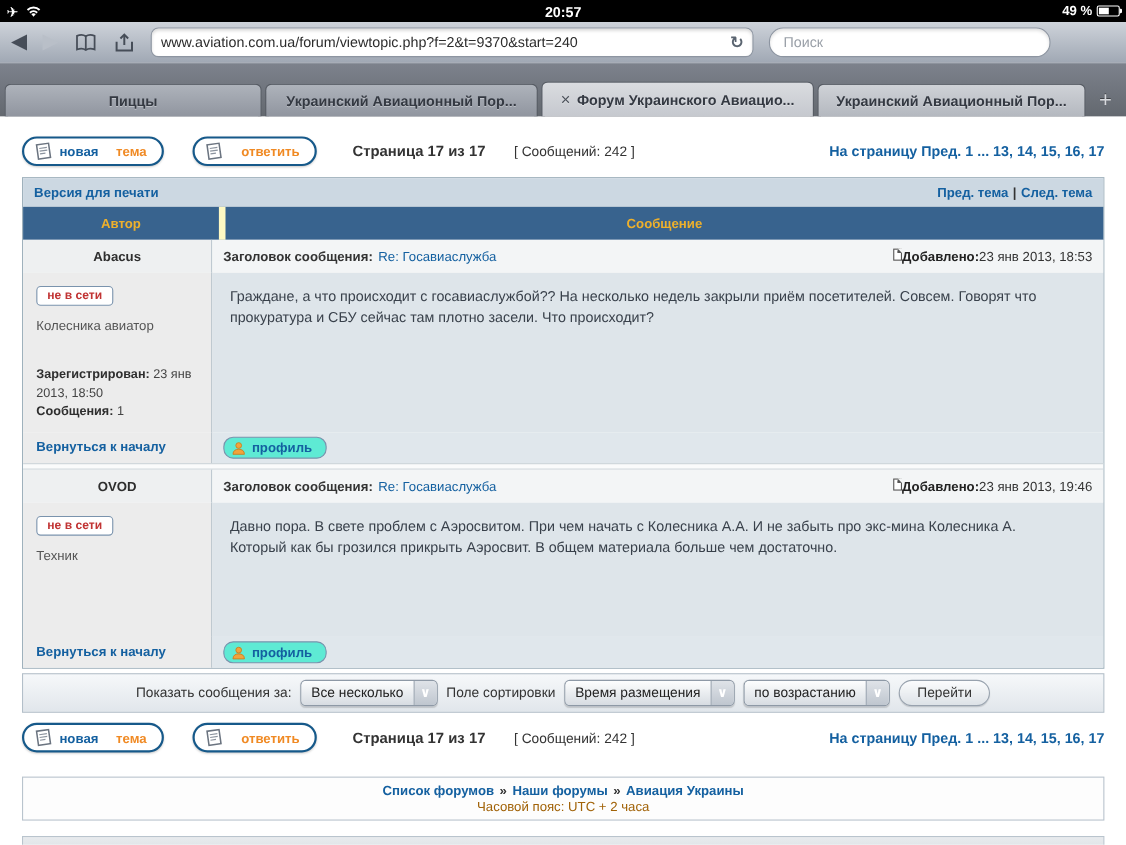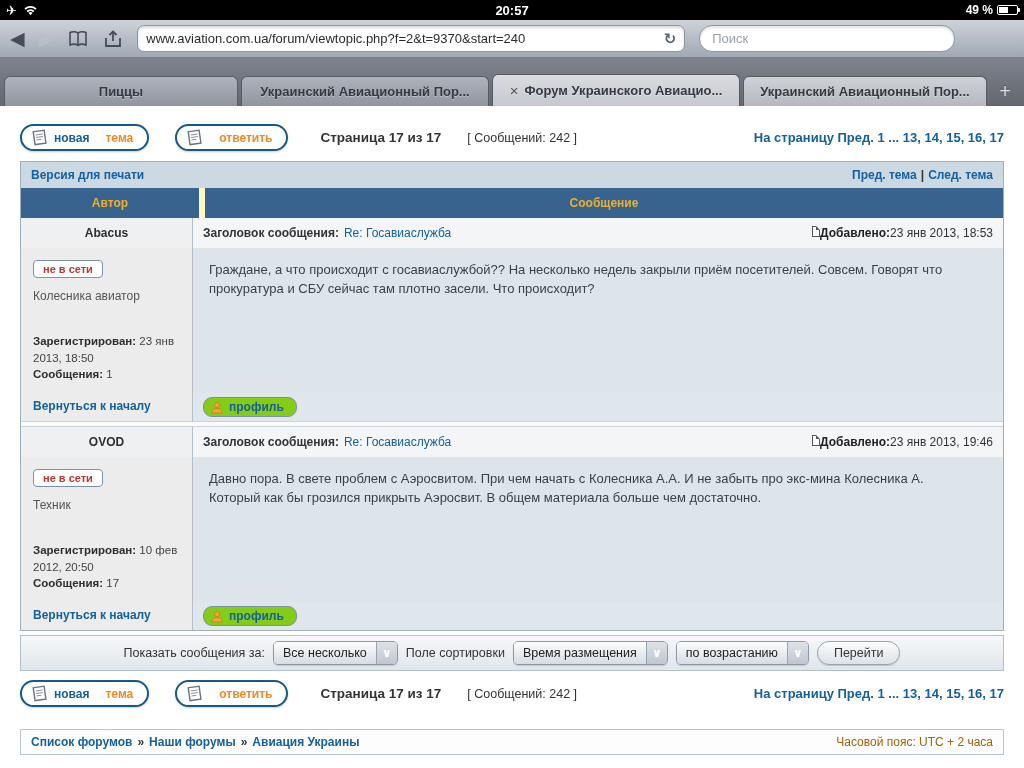--- a/index.html
+++ b/index.html
@@ -82,38 +82,38 @@
   .pbody .c1 { background:#ececec; padding:12px 8px 10px 12px; font-size:11.5px; color:#444; }
   .pbody .c2 { background:#dee5ea; padding:13px 16px; font-size:13px; color:#39414b; line-height:1.45; }
   .pbody .c2 .btext { max-width:760px; }
   .offline { display:inline-block; border:1px solid #7a93ad; border-radius:4px; background:#fff;
     color:#c13434; font-weight:bold; font-size:11px; padding:2px 9px; }
   .rank { margin-top:11px; color:#555; font-size:12px; }
   .regblock { margin-top:30px; line-height:1.45; }
   .regblock b { color:#2e2e2e; }
   .pfoot .c1 { background:#ececec; padding:6px 0 6px 12px; font-size:12px; }
   .pfoot .c2 { background:#e0e7ec; padding:4px 10px; display:flex; align-items:center; }
-  .profile-btn { display:inline-flex; align-items:center; gap:5px; background:#84cc16; border:1px solid #7a93ad;
+  .profile-btn { display:inline-flex; align-items:center; gap:5px; background:#5eead4; border:1px solid #7a93ad;
     border-radius:9px; padding:2px 12px 2px 6px; }
   .profile-btn span.lbl { color:#1460a0; font-weight:bold; font-size:12px; }
   .pdivider { height:6px; background:#fafbfb; border-top:1px solid #c9d2d8; border-bottom:1px solid #c9d2d8; }
 
   .filterbar { border:1px solid #b3bfc9; margin-top:4px; background:linear-gradient(#f6f8fa,#e1e6eb);
     display:flex; align-items:center; justify-content:center; gap:8px; padding:5px 8px; font-size:12.5px; color:#333; }
   .isel { display:inline-flex; border:1px solid #8e99a6; border-radius:5px; overflow:hidden;
     box-shadow:0 1px 1px rgba(0,0,0,.15); }
   .isel .val { background:linear-gradient(#fdfefe,#d7dce2); padding:4px 9px; font-size:12.5px; color:#222; }
   .isel .arr { width:21px; display:flex; align-items:center; justify-content:center;
     background:linear-gradient(#dfe3e8,#bfc6cf); border-left:1px solid #9aa4b0; color:#fff; font-size:12px; font-weight:bold; }
   .gobtn { border:1px solid #98a2ae; border-radius:12px; background:linear-gradient(#fbfcfd,#dde2e7);
     padding:4px 16px; font-size:12.5px; color:#333; box-shadow:0 1px 1px rgba(0,0,0,.15); }
 
   .controls.bottom { margin-top:9px; }
   .bcbox { margin-top:22px; border:1px solid #b9c4cd; background:#fdfdfd; display:flex;
-    justify-content:space-between; align-items:center; padding:5px 10px; font-size:12px; }
+    justify-content:space-between; align-items:center; padding:5px 10px; font-size:12px;flex-direction:column; }
   .bcrumb { color:#333; font-weight:bold; }
   .bcrumb .bsep { margin:0 5px; color:#333; }
   .tz { color:#a16207; font-weight:normal; }
   .whobar { margin-top:14px; border:1px solid #b9c4cd; background:linear-gradient(#e8ebee,#d0d5d9);
     padding:7px 10px; font-size:12px; font-weight:bold; color:#0f4a77; }
 
   .notepad-ic, .person-ic { display:block; }
 </style>
 </head>
 <body>
@@ -275,26 +275,20 @@
           <span class="doc-ic"></span>
           <b>Добавлено:</b>
           <span>23 янв 2013, 19:46</span>
         </span>
       </div>
     </div>
     <div class="prow pbody">
       <div class="c1" style="min-height:122px">
         <span class="offline">не в сети</span>
         <div class="rank">Техник</div>
-        <div class="regblock">
-          <b>Зарегистрирован:</b>
-          <span>10 фев 2012, 20:50</span><br>
-          <b>Сообщения:</b>
-          <span>17</span>
-        </div>
       </div>
       <div class="c2">
             <div class="btext">Давно пора. В свете проблем с Аэросвитом. При чем начать с Колесника А.А. И не забыть про экс-мина Колесника А. Который как бы грозился прикрыть Аэросвит. В общем материала больше чем достаточно.</div>
           </div>
     </div>
     <div class="prow pfoot">
       <div class="c1"><a class="flink" href="#">Вернуться к началу</a></div>
       <div class="c2">
         <span class="profile-btn">
           <svg class="person-ic" width="14" height="13" viewBox="0 0 14 13">

